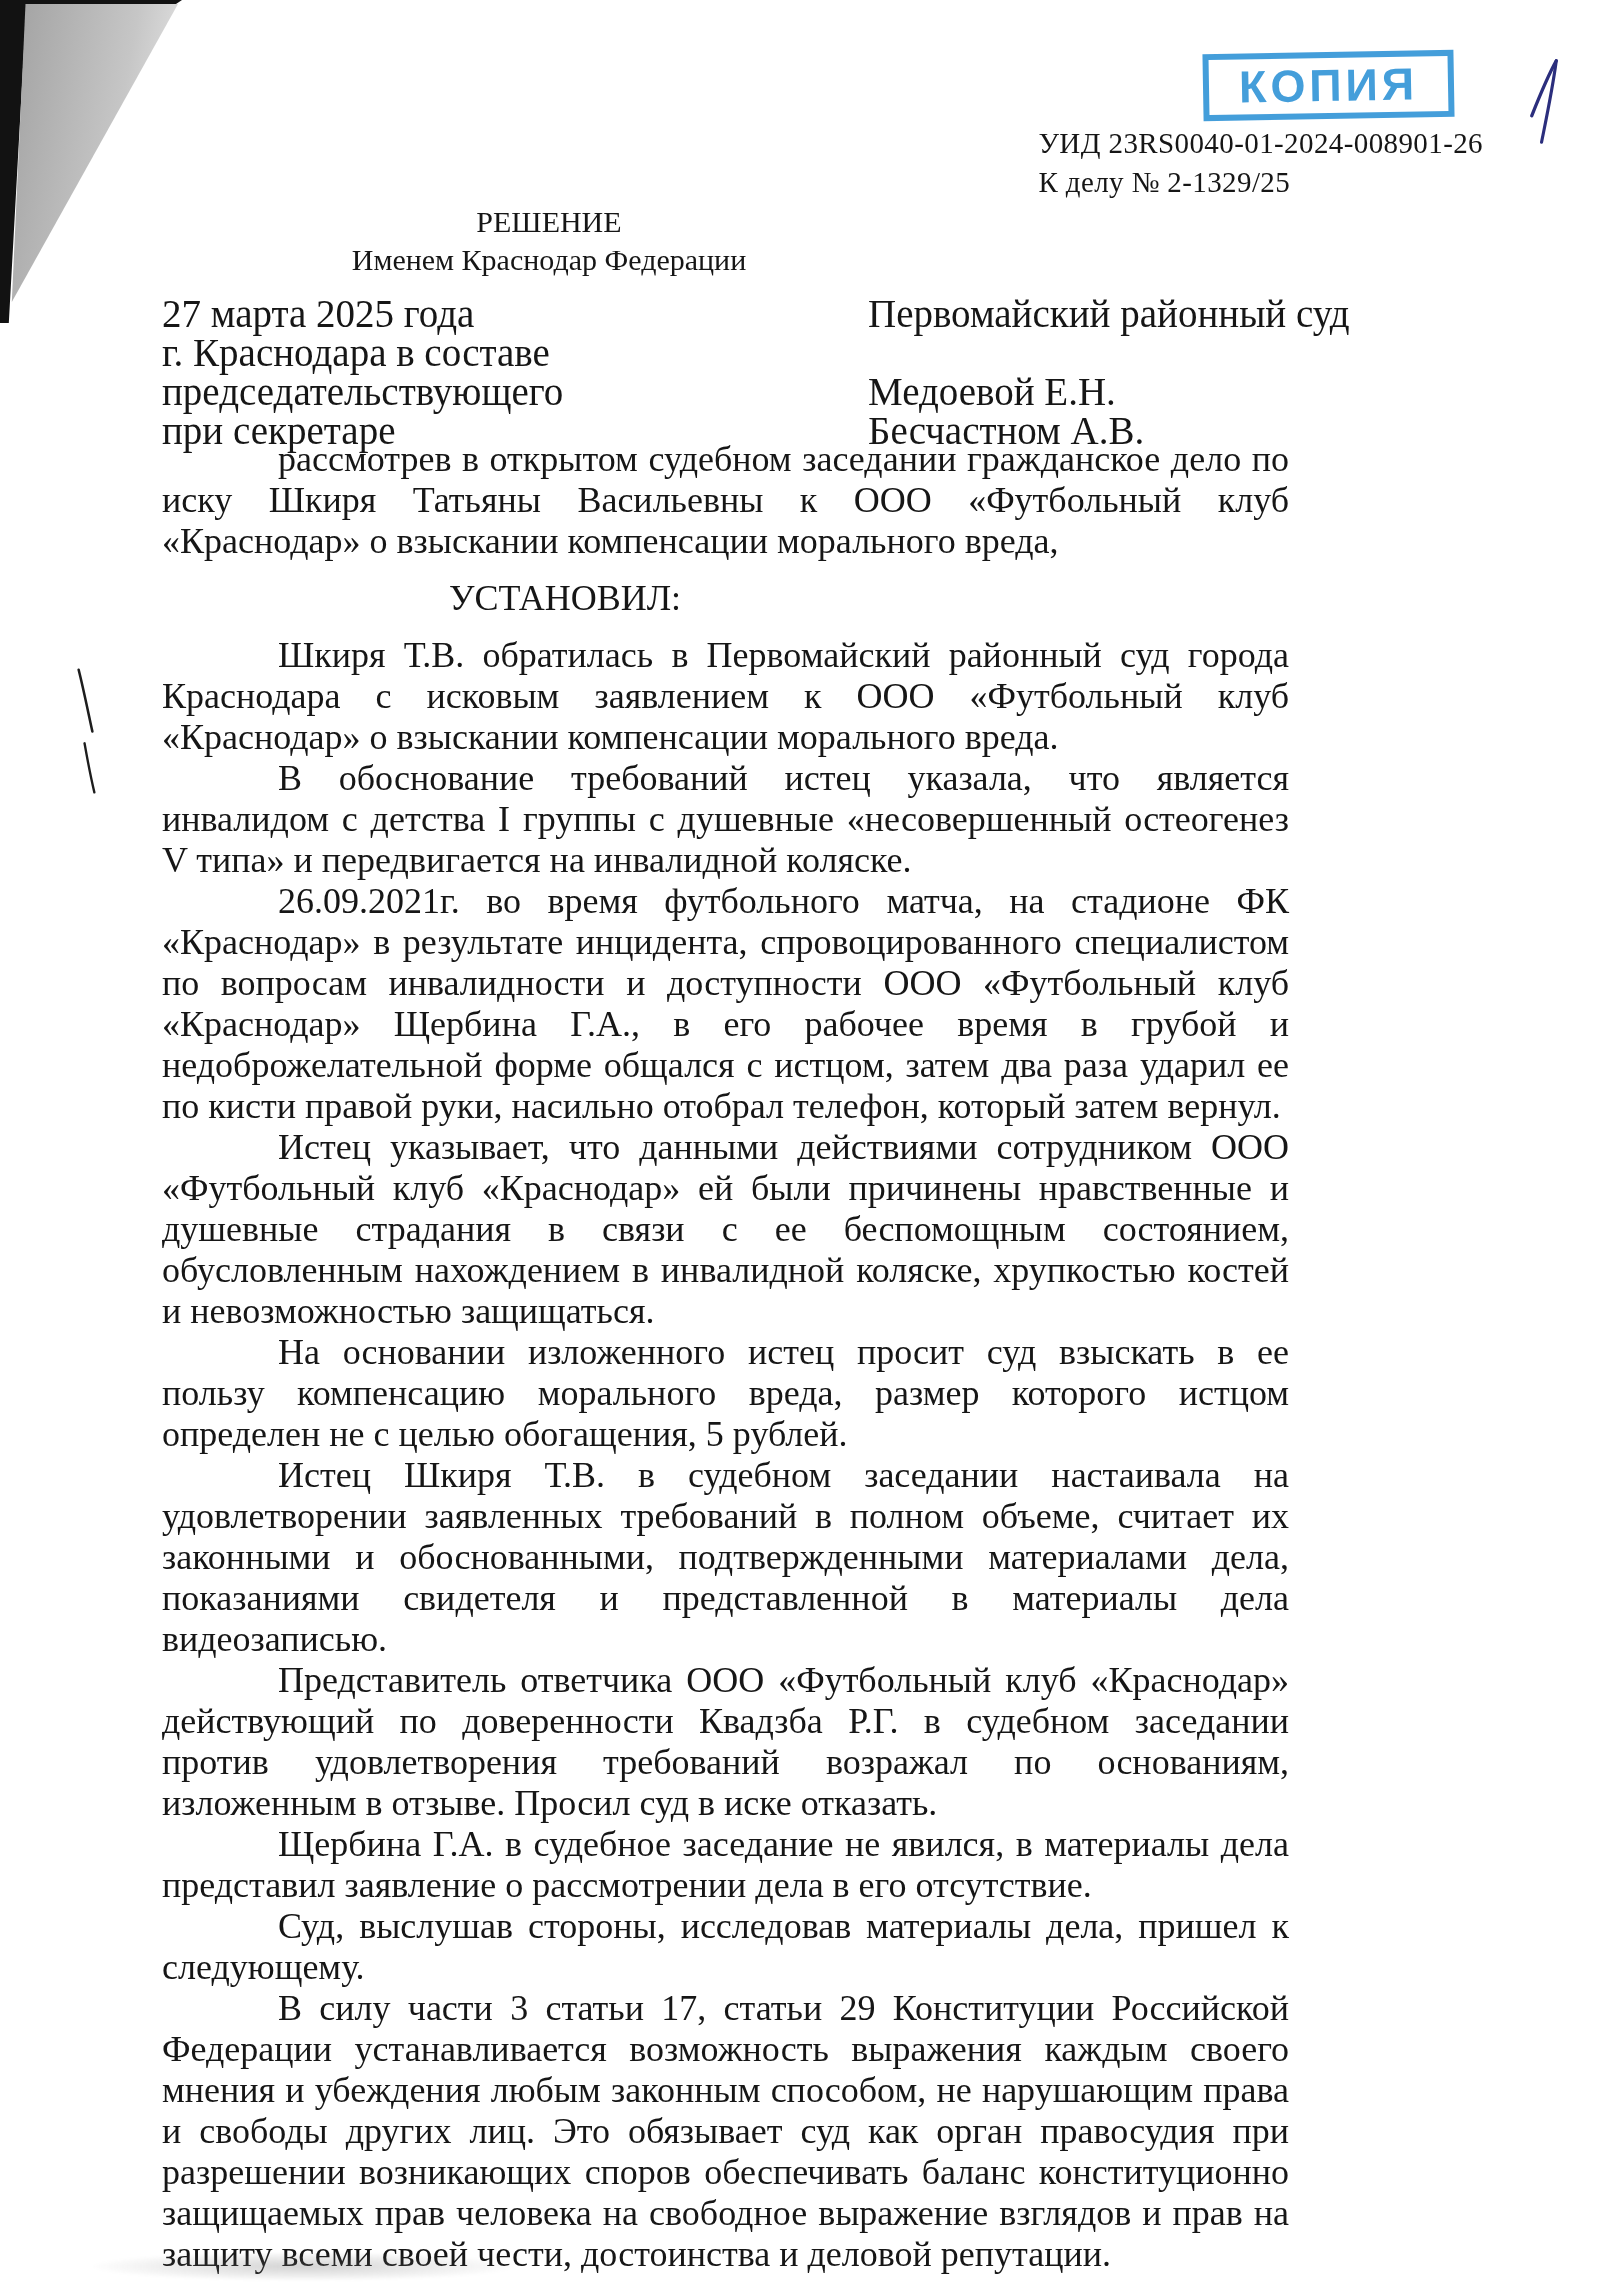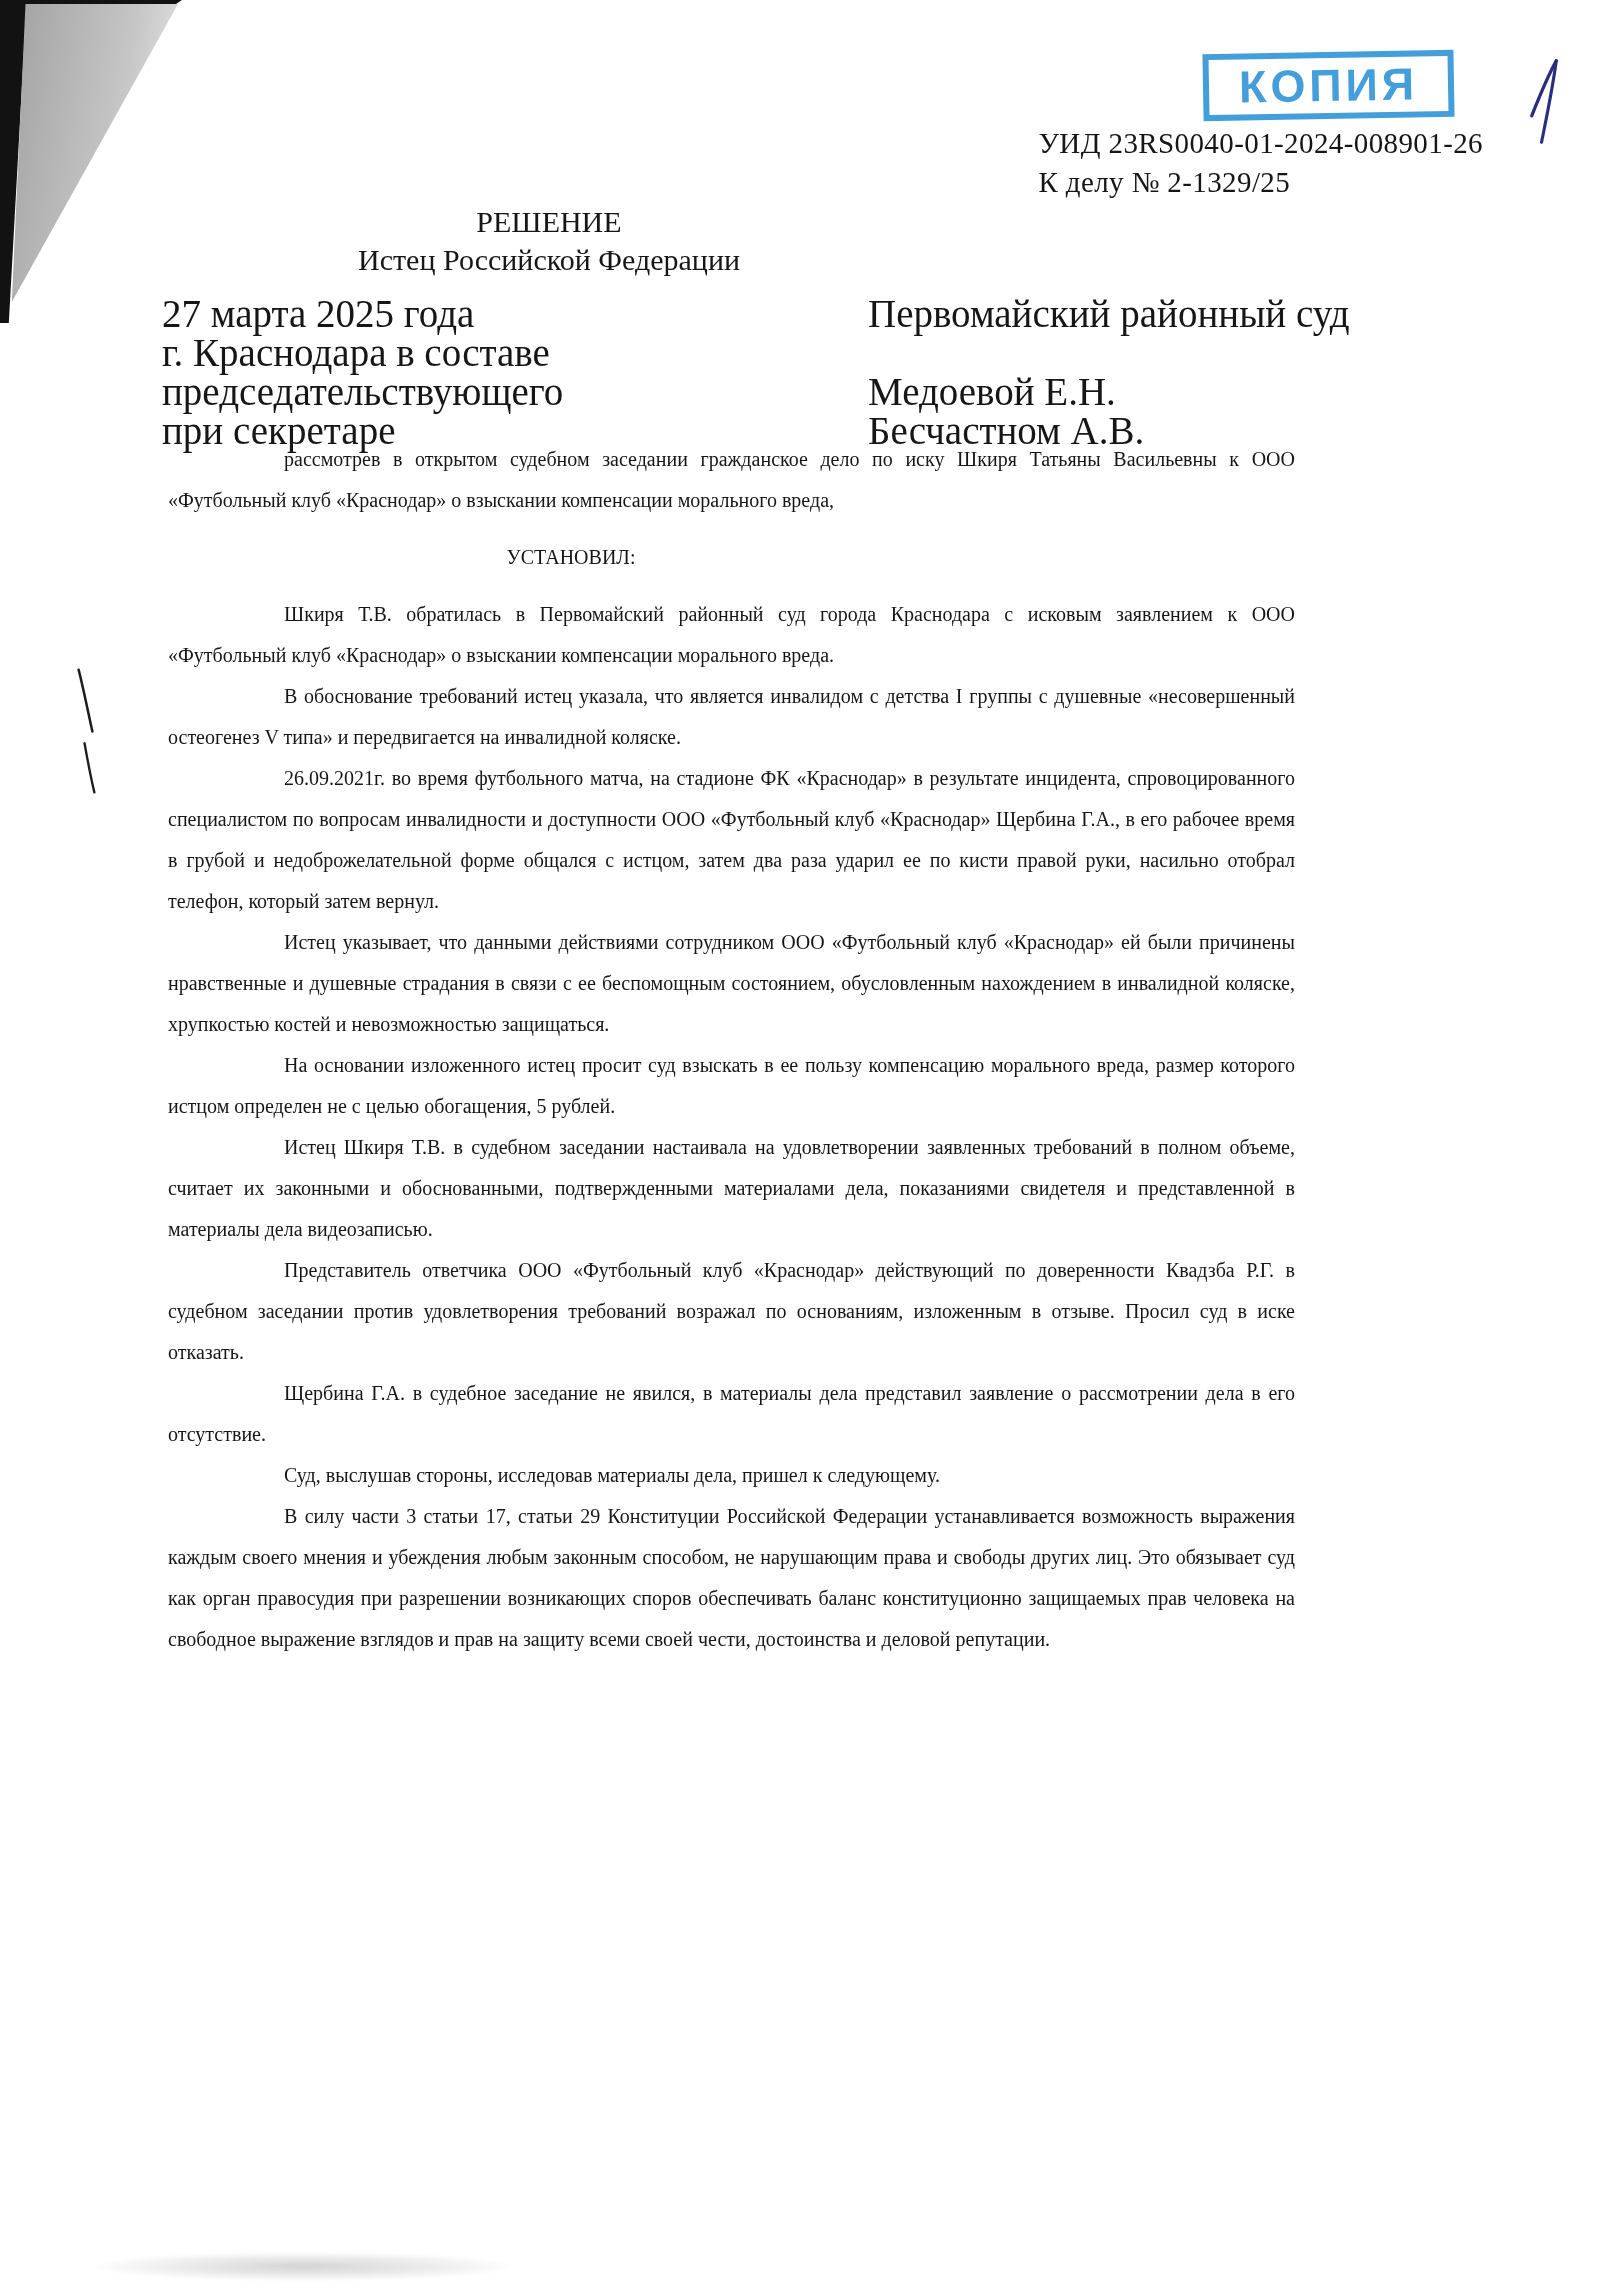--- a/index.html
+++ b/index.html
@@ -54,22 +54,22 @@
   }
 
   .court-block {
     position:absolute; top:294px; left:162px; width:1127px;
     font-size:39px; line-height:39px;
   }
   .court-row { position:relative; min-height:39px; }
   .court-right { position:absolute; left:706px; top:0; white-space:nowrap; }
 
   .body-block {
-    position:absolute; top:439px; left:168px; width:1127px;
-    font-size:20px; line-height:41px; text-align:justify;
+    position:absolute; top:439px; left:162px; width:1127px;
+    font-size:36px; line-height:41px; text-align:justify;
   }
   .body-block p { margin:0; text-indent:116px; }
   .body-block .section-heading {
     width:774px; text-indent:0; text-align:center; margin:16px;
   }
 
   .smudge {
     position:absolute; left:93px; top:2252px; width:421px; height:29px;
     background:radial-gradient(ellipse at center,
       rgba(110,110,110,0.30) 0%, rgba(110,110,110,0.12) 45%, transparent 72%);
@@ -93,21 +93,21 @@
     <path d="M 43,12 C 39,42 33,70 28,95" fill="none" stroke="#2b2e7d" stroke-width="3.2" stroke-linecap="round"></path>
   </svg>
 
   <div class="header-right">
     <div>УИД 23RS0040-01-2024-008901-26</div>
     <div>К делу № 2-1329/25</div>
   </div>
 
   <div class="title-block">
     <div>РЕШЕНИЕ</div>
-    <div>Истец Российской Федерации</div>
+    <div>Именем Краснодар Федерации</div>
   </div>
 
   <div class="court-block">
     <div class="court-row">
       <span>27 марта 2025 года</span>
       <span class="court-right">Первомайский районный суд</span>
     </div>
     <div class="court-row">
       <span>г. Краснодара в составе</span>
       <span class="court-right"></span>

